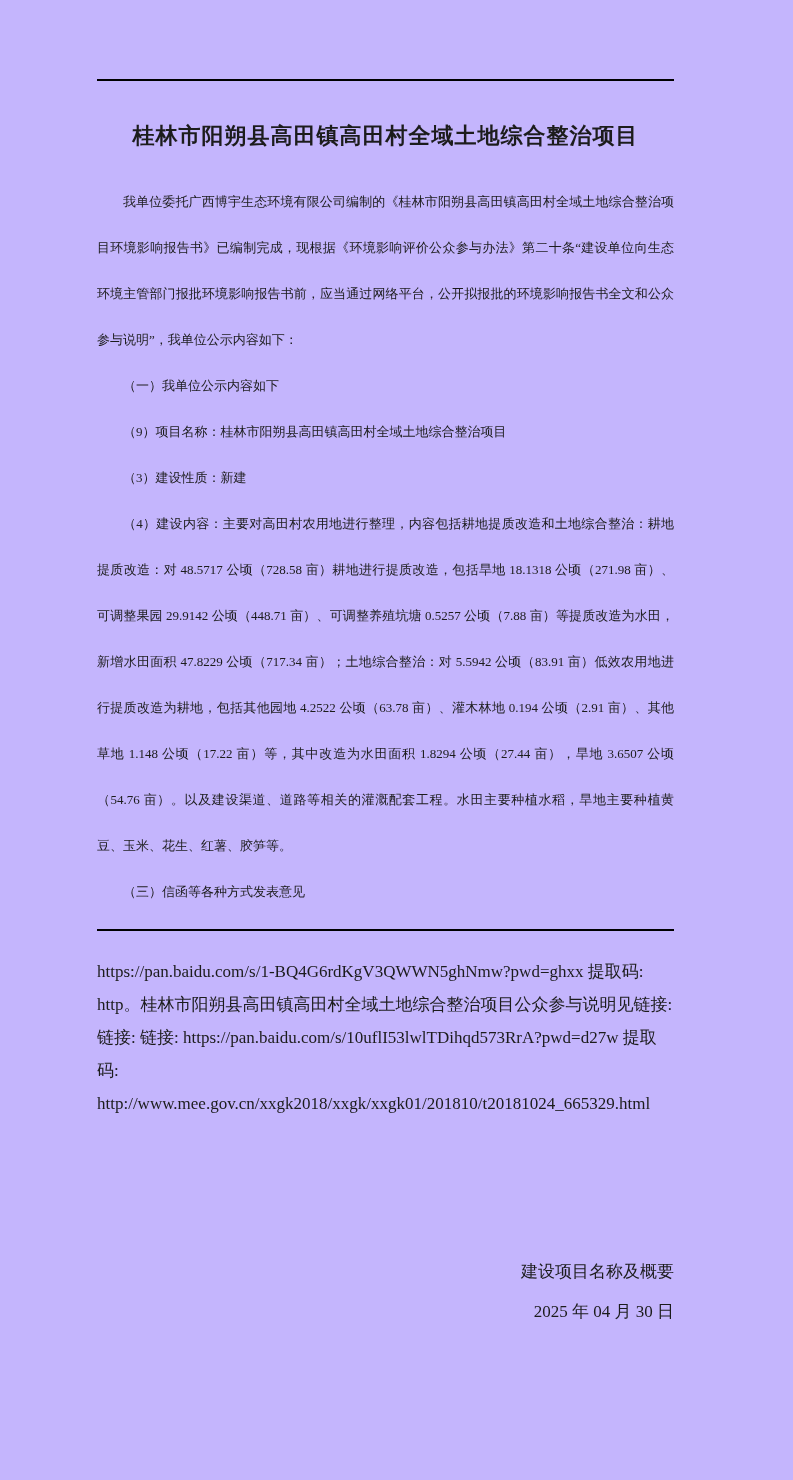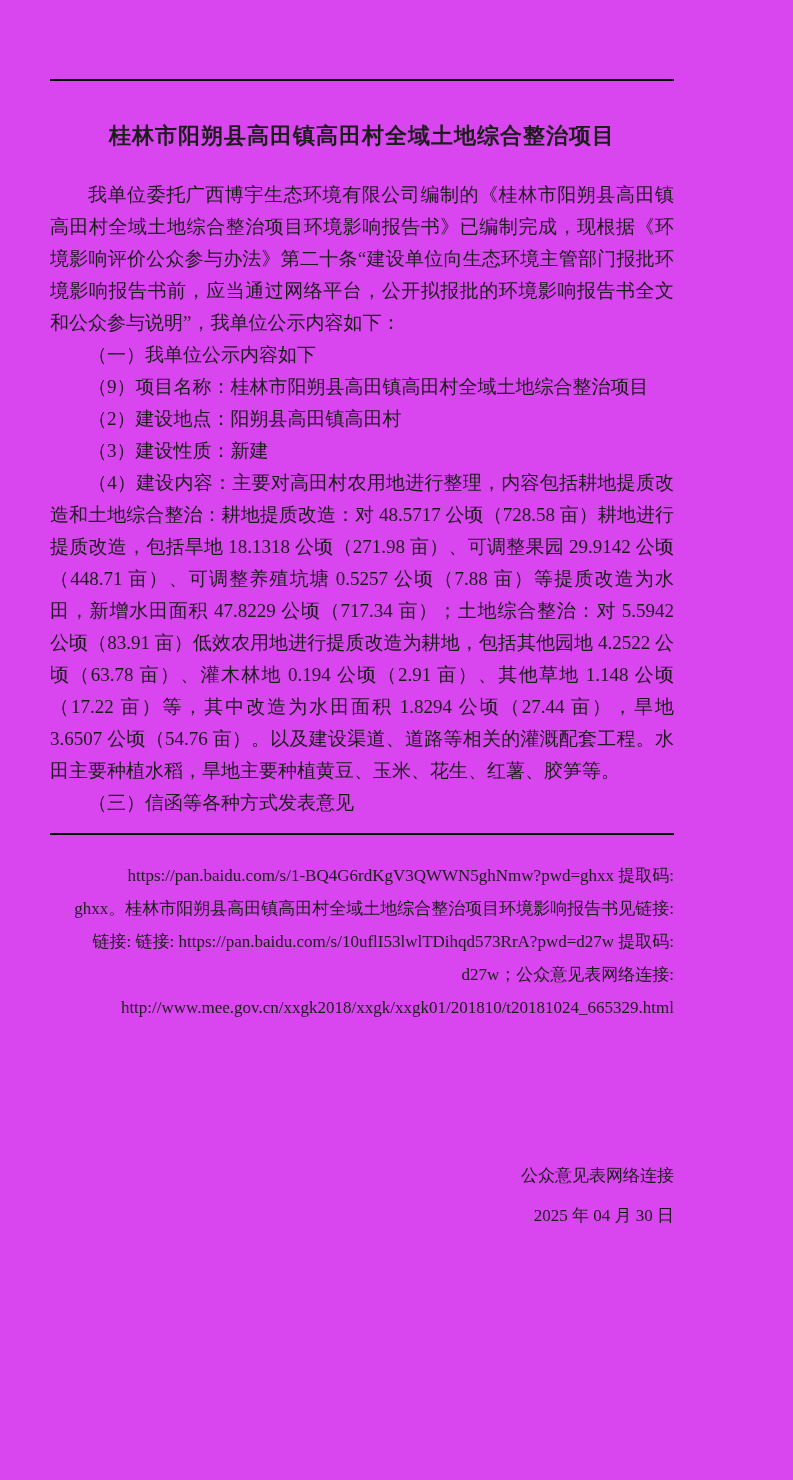--- a/index.html
+++ b/index.html
@@ -5,23 +5,23 @@
   html, body {
     margin: 0;
     padding: 0;
     background: #ffffff;
   }
   .page {
     position: relative;
     width: 793px;
     height: 1480px;
     margin: 0;
-    background: #d946ef;
+    background: #c4b5fd;
     box-sizing: border-box;
-    padding: 0 119px 0 50px;
+    padding: 0 119px 0 97px;
     font-family: "Liberation Serif", "DejaVu Serif", serif;
     color: #1c1c1c;
     overflow: hidden;
   }
   .rule {
     border: none;
     border-top: 2px solid #000000;
     margin: 0;
     width: 100%;
   }
@@ -30,34 +30,34 @@
     margin: 30px 0 0 0;
     text-align: center;
     font-size: 22px;
     font-weight: bold;
     line-height: 50px;
     letter-spacing: 1px;
   }
   .doc-title .title-line { display: block; }
   .doc-body {
     margin-top: 18px;
-    font-size: 19px;
-    line-height: 32px;
+    font-size: 13px;
+    line-height: 46px;
     text-align: justify;
   }
   .doc-body p {
     margin: 0;
     text-indent: 2em;
   }
   .mid-rule { margin-top: 14px; }
   .links-section {
     margin-top: 24px;
     font-size: 17px;
     line-height: 33px;
-    text-align: right;
+    text-align: left;
     word-break: break-all;
   }
   .links-section p { margin: 0; }
   .signature {
     margin-top: 132px;
     text-align: right;
     font-size: 17px;
     line-height: 40px;
   }
   .signature .sig-line { display: block; }
@@ -70,34 +70,32 @@
   <hr class="rule top-rule">
 
   <h1 class="doc-title">
     <span class="title-line">桂林市阳朔县高田镇高田村全域土地综合整治项目</span>
   </h1>
 
   <div class="doc-body">
     <p>我单位委托广西博宇生态环境有限公司编制的《桂林市阳朔县高田镇高田村全域土地综合整治项目环境影响报告书》已编制完成，现根据《环境影响评价公众参与办法》第二十条“建设单位向生态环境主管部门报批环境影响报告书前，应当通过网络平台，公开拟报批的环境影响报告书全文和公众参与说明”，我单位公示内容如下：</p>
     <p>（一）我单位公示内容如下</p>
     <p>（9）项目名称：桂林市阳朔县高田镇高田村全域土地综合整治项目</p>
-    <p>（2）建设地点：阳朔县高田镇高田村</p>
     <p>（3）建设性质：新建</p>
     <p>（4）建设内容：主要对高田村农用地进行整理，内容包括耕地提质改造和土地综合整治：耕地提质改造：对 48.5717 公顷（728.58 亩）耕地进行提质改造，包括旱地 18.1318 公顷（271.98 亩）、可调整果园 29.9142 公顷（448.71 亩）、可调整养殖坑塘 0.5257 公顷（7.88 亩）等提质改造为水田，新增水田面积 47.8229 公顷（717.34 亩）；土地综合整治：对 5.5942 公顷（83.91 亩）低效农用地进行提质改造为耕地，包括其他园地 4.2522 公顷（63.78 亩）、灌木林地 0.194 公顷（2.91 亩）、其他草地 1.148 公顷（17.22 亩）等，其中改造为水田面积 1.8294 公顷（27.44 亩），旱地 3.6507 公顷（54.76 亩）。以及建设渠道、道路等相关的灌溉配套工程。水田主要种植水稻，旱地主要种植黄豆、玉米、花生、红薯、胶笋等。</p>
     <p>（三）信函等各种方式发表意见</p>
   </div>
 
   <hr class="rule mid-rule">
 
   <div class="links-section">
     <p>https://pan.baidu.com/s/1-BQ4G6rdKgV3QWWN5ghNmw?pwd=ghxx 提取码:</p>
-    <p>ghxx。桂林市阳朔县高田镇高田村全域土地综合整治项目环境影响报告书见链接:</p>
+    <p>http。桂林市阳朔县高田镇高田村全域土地综合整治项目公众参与说明见链接:</p>
     <p>链接: 链接: https://pan.baidu.com/s/10uflI53lwlTDihqd573RrA?pwd=d27w 提取码:</p>
-    <p>d27w；公众意见表网络连接:</p>
     <p>http://www.mee.gov.cn/xxgk2018/xxgk/xxgk01/201810/t20181024_665329.html</p>
   </div>
 
   <div class="signature">
-    <span class="sig-line">公众意见表网络连接</span>
+    <span class="sig-line">建设项目名称及概要</span>
     <span class="sig-line">2025 年 04 月 30 日</span>
   </div>
 
 </div>
 
 </body></html>

